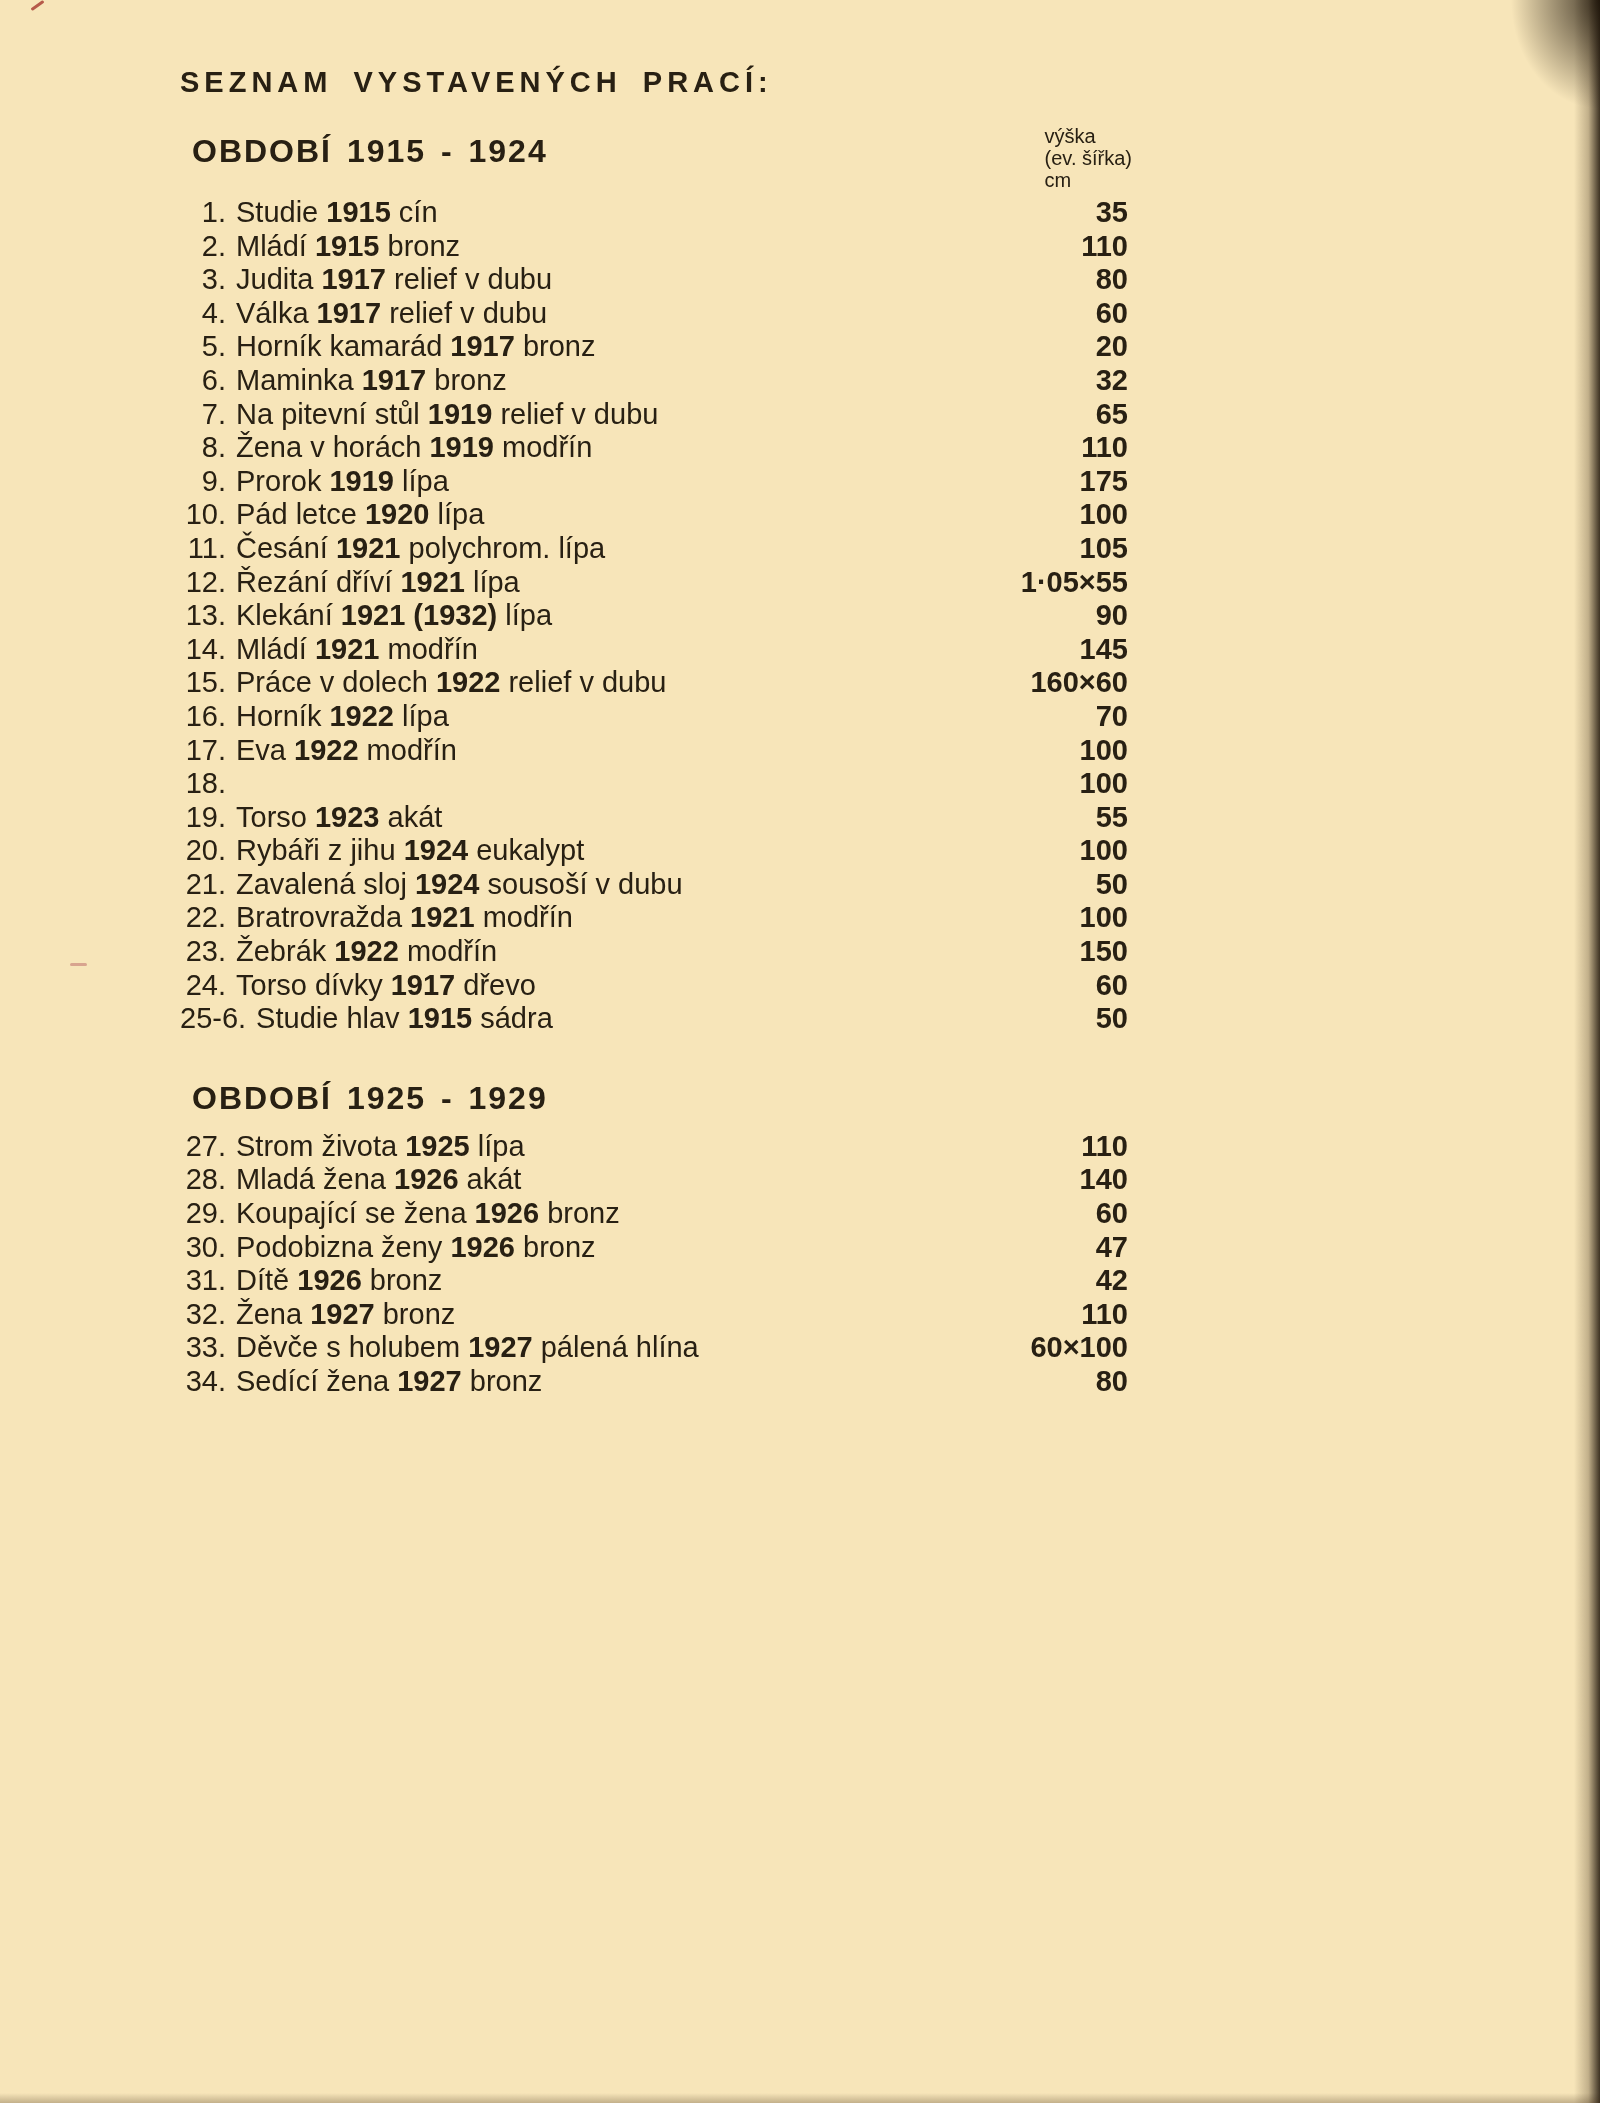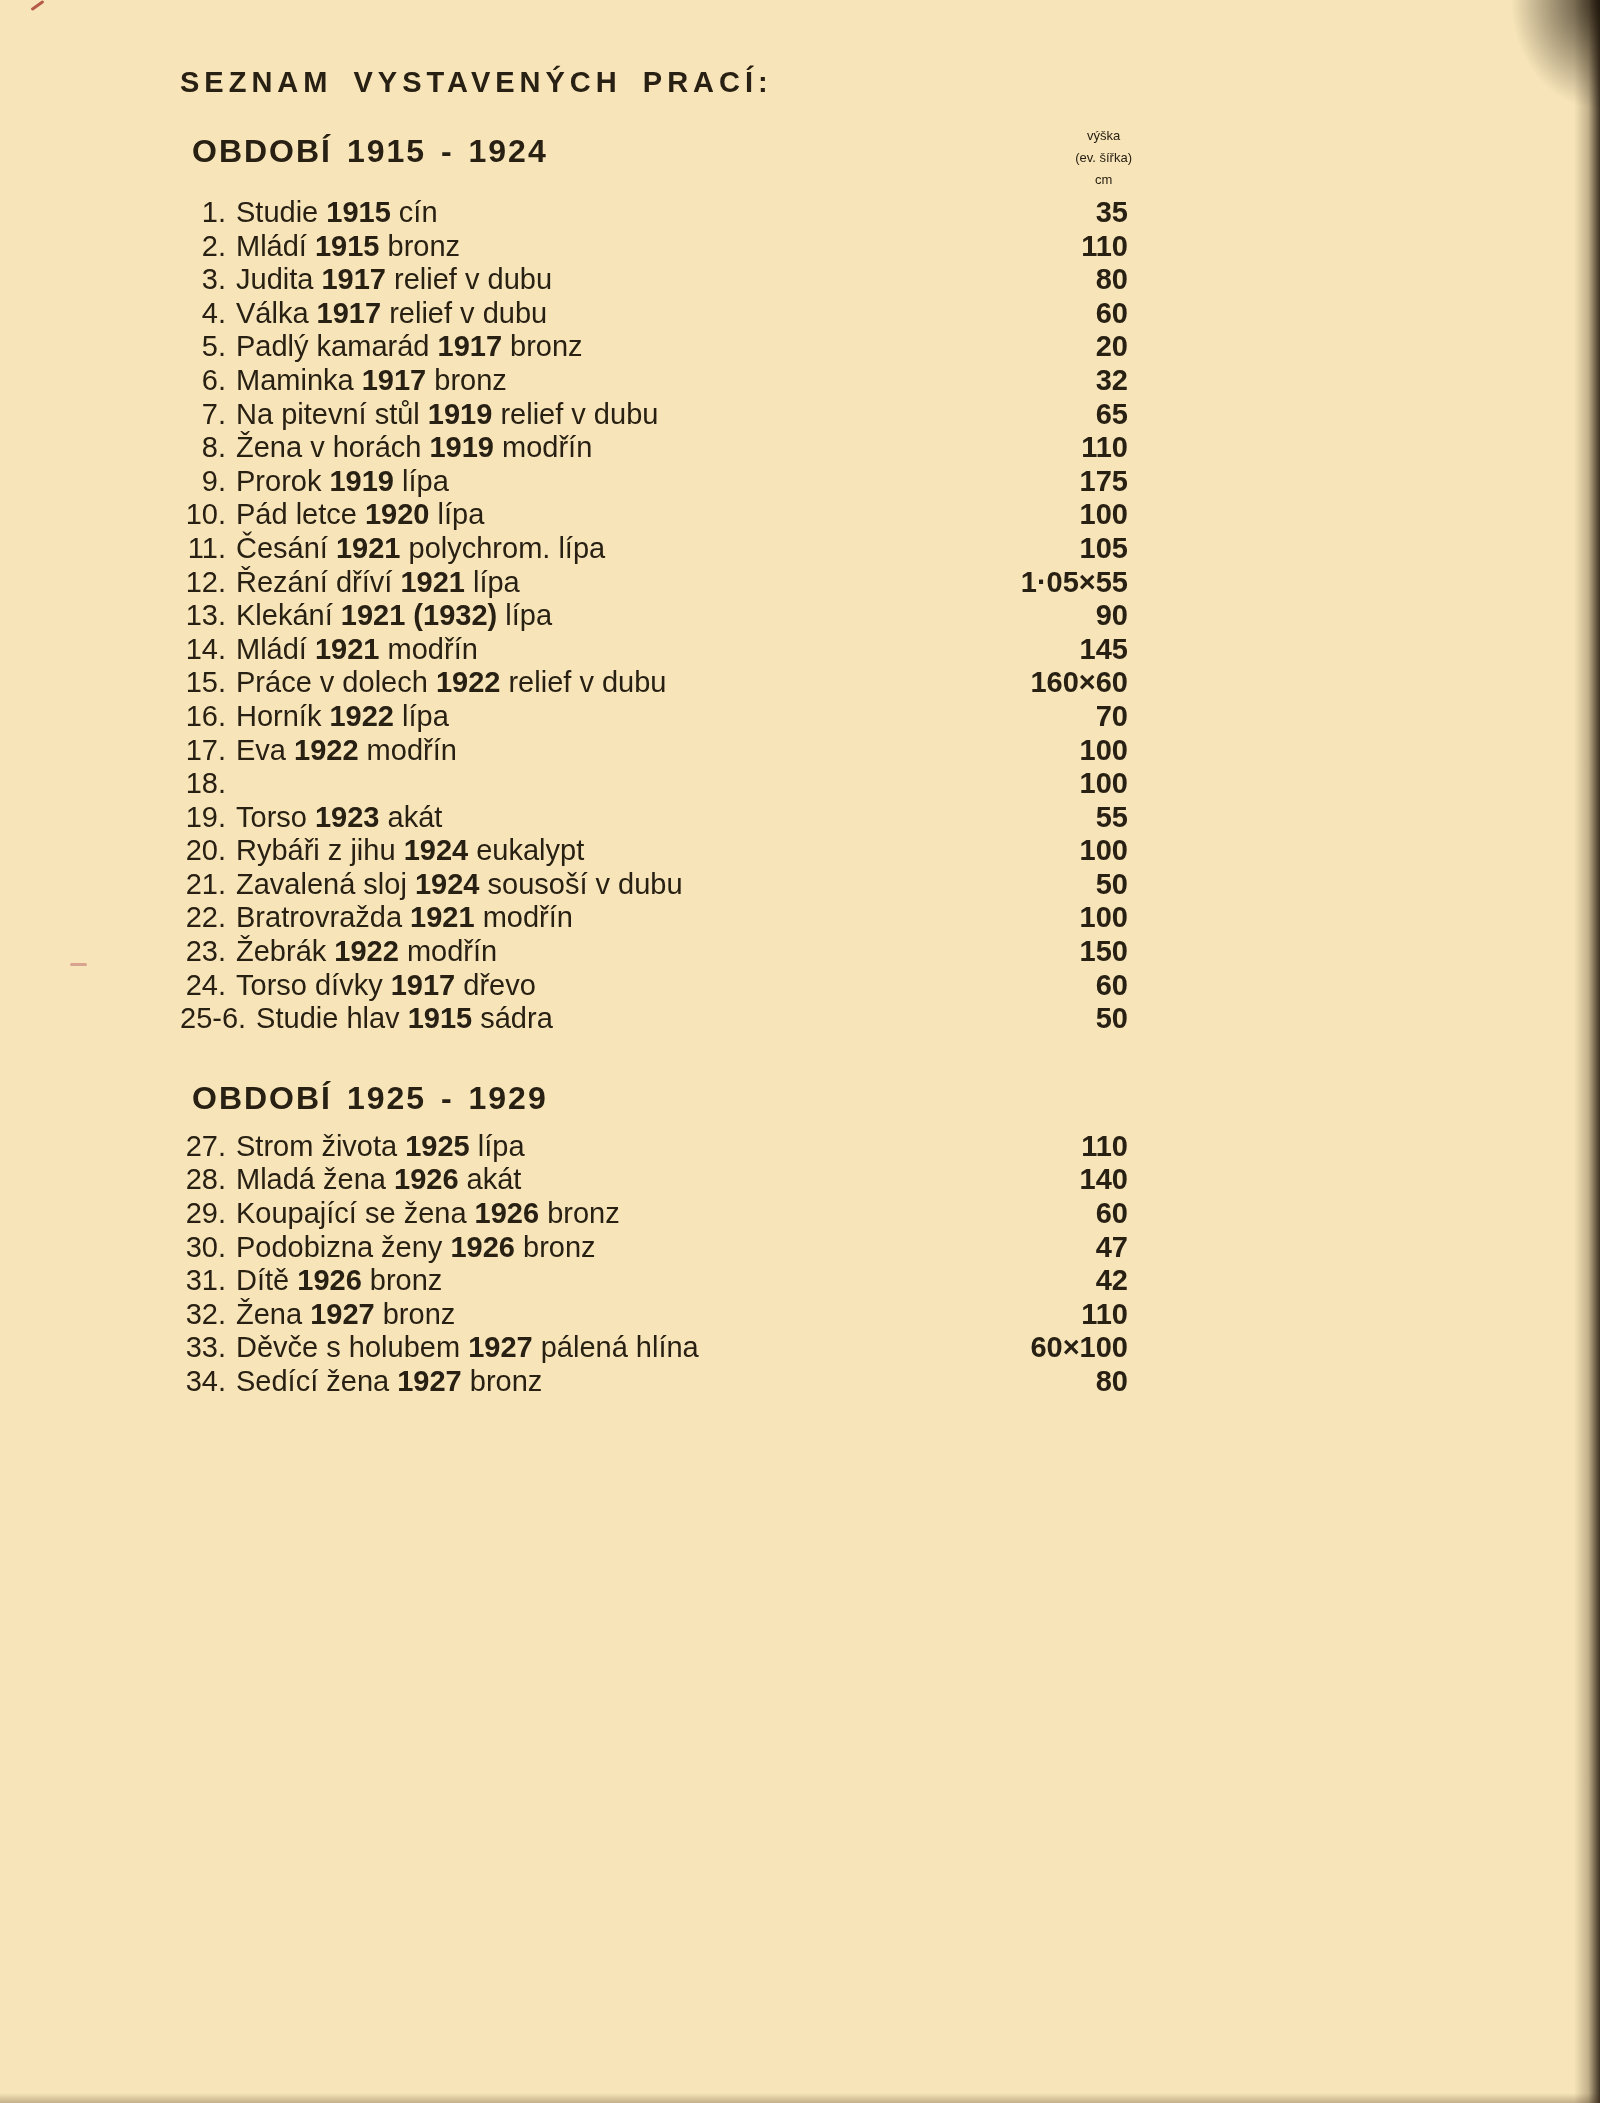--- a/index.html
+++ b/index.html
@@ -39,22 +39,21 @@
     margin:12px;
     font-size:32px;
     font-weight:700;
     letter-spacing:2px;
     word-spacing:4px;
     color:var(--ink);
   }
   .height-header{
     position:absolute;
     right:-4px;top:-8px;
-    text-align:center;
-    font-size:13px;
+    font-size:20px;
     line-height:22px;
     color:var(--ink);
   }
   .list{
     margin-top:26px;
   }
   .row{
     display:flex;
     align-items:baseline;
     line-height:33.6px;
@@ -148,21 +147,21 @@
   </div>
 
   <div class="row">
     <span class="num">4.</span>
     <span class="name"><span class="pre">Válka </span><span class="yr">1917</span><span class="post"> relief v dubu</span></span>
     <span class="height">60</span>
   </div>
 
   <div class="row">
     <span class="num">5.</span>
-    <span class="name"><span class="pre">Padlý kamarád </span><span class="yr">1917</span><span class="post"> bronz</span></span>
+    <span class="name"><span class="pre">Horník kamarád </span><span class="yr">1917</span><span class="post"> bronz</span></span>
     <span class="height">20</span>
   </div>
 
   <div class="row">
     <span class="num">6.</span>
     <span class="name"><span class="pre">Maminka </span><span class="yr">1917</span><span class="post"> bronz</span></span>
     <span class="height">32</span>
   </div>
 
   <div class="row">

